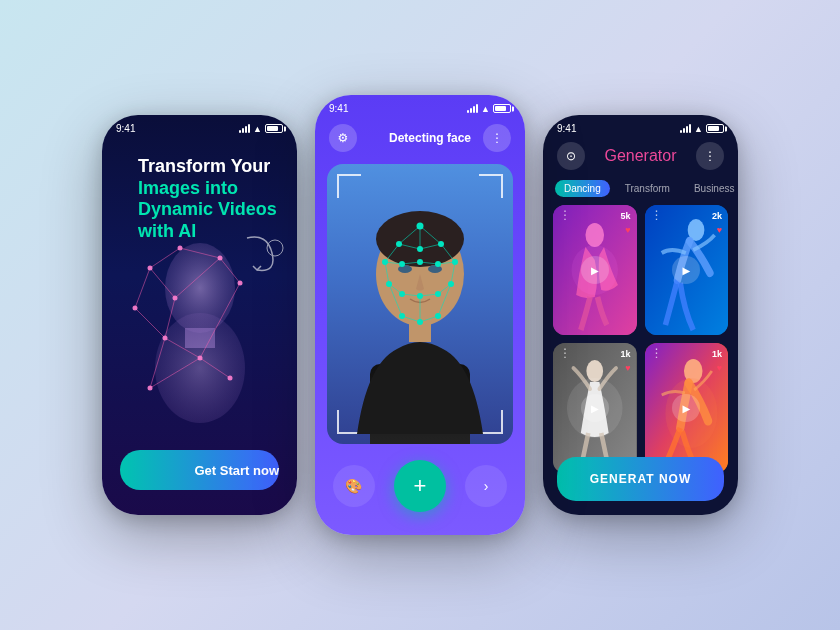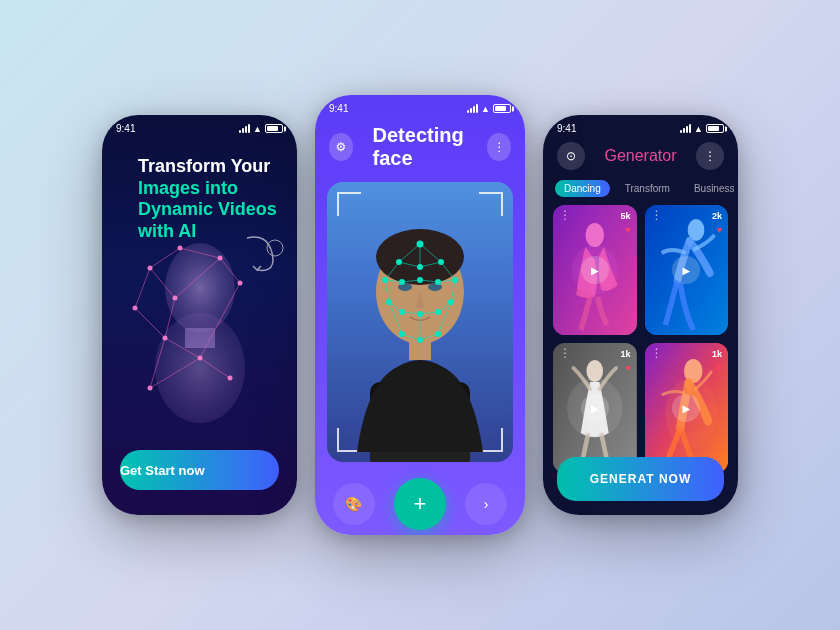--- a/index.html
+++ b/index.html
@@ -157,21 +157,21 @@
     .phone-left .get-start-btn {
       position: absolute;
       bottom: 18px;
       left: 18px;
       right: 18px;
       height: 40px;
       background: linear-gradient(90deg, #00c4b0, #4060ff);
       border-radius: 20px;
       display: flex;
       align-items: center;
-      justify-content: flex-start;
+      justify-content: flex-end;
       color: white;
       font-size: 13px;
       font-weight: 600;
       cursor: pointer;
     }
 
     
     .phone-center .top-bar {
       display: flex;
       align-items: center;
@@ -185,21 +185,21 @@
       border-radius: 50%;
       background: rgba(255,255,255,0.2);
       display: flex;
       align-items: center;
       justify-content: center;
       color: white;
       font-size: 12px;
     }
 
     .top-bar-title {
-      font-size: 20px;
+      font-size: 12px;
       font-weight: 600;
       color: white;
       margin-left: 20px;
     }
 
     .phone-center .camera-area {
       position: relative;
       margin: 4px 12px;
       height: 280px;
       border-radius: 16px;

